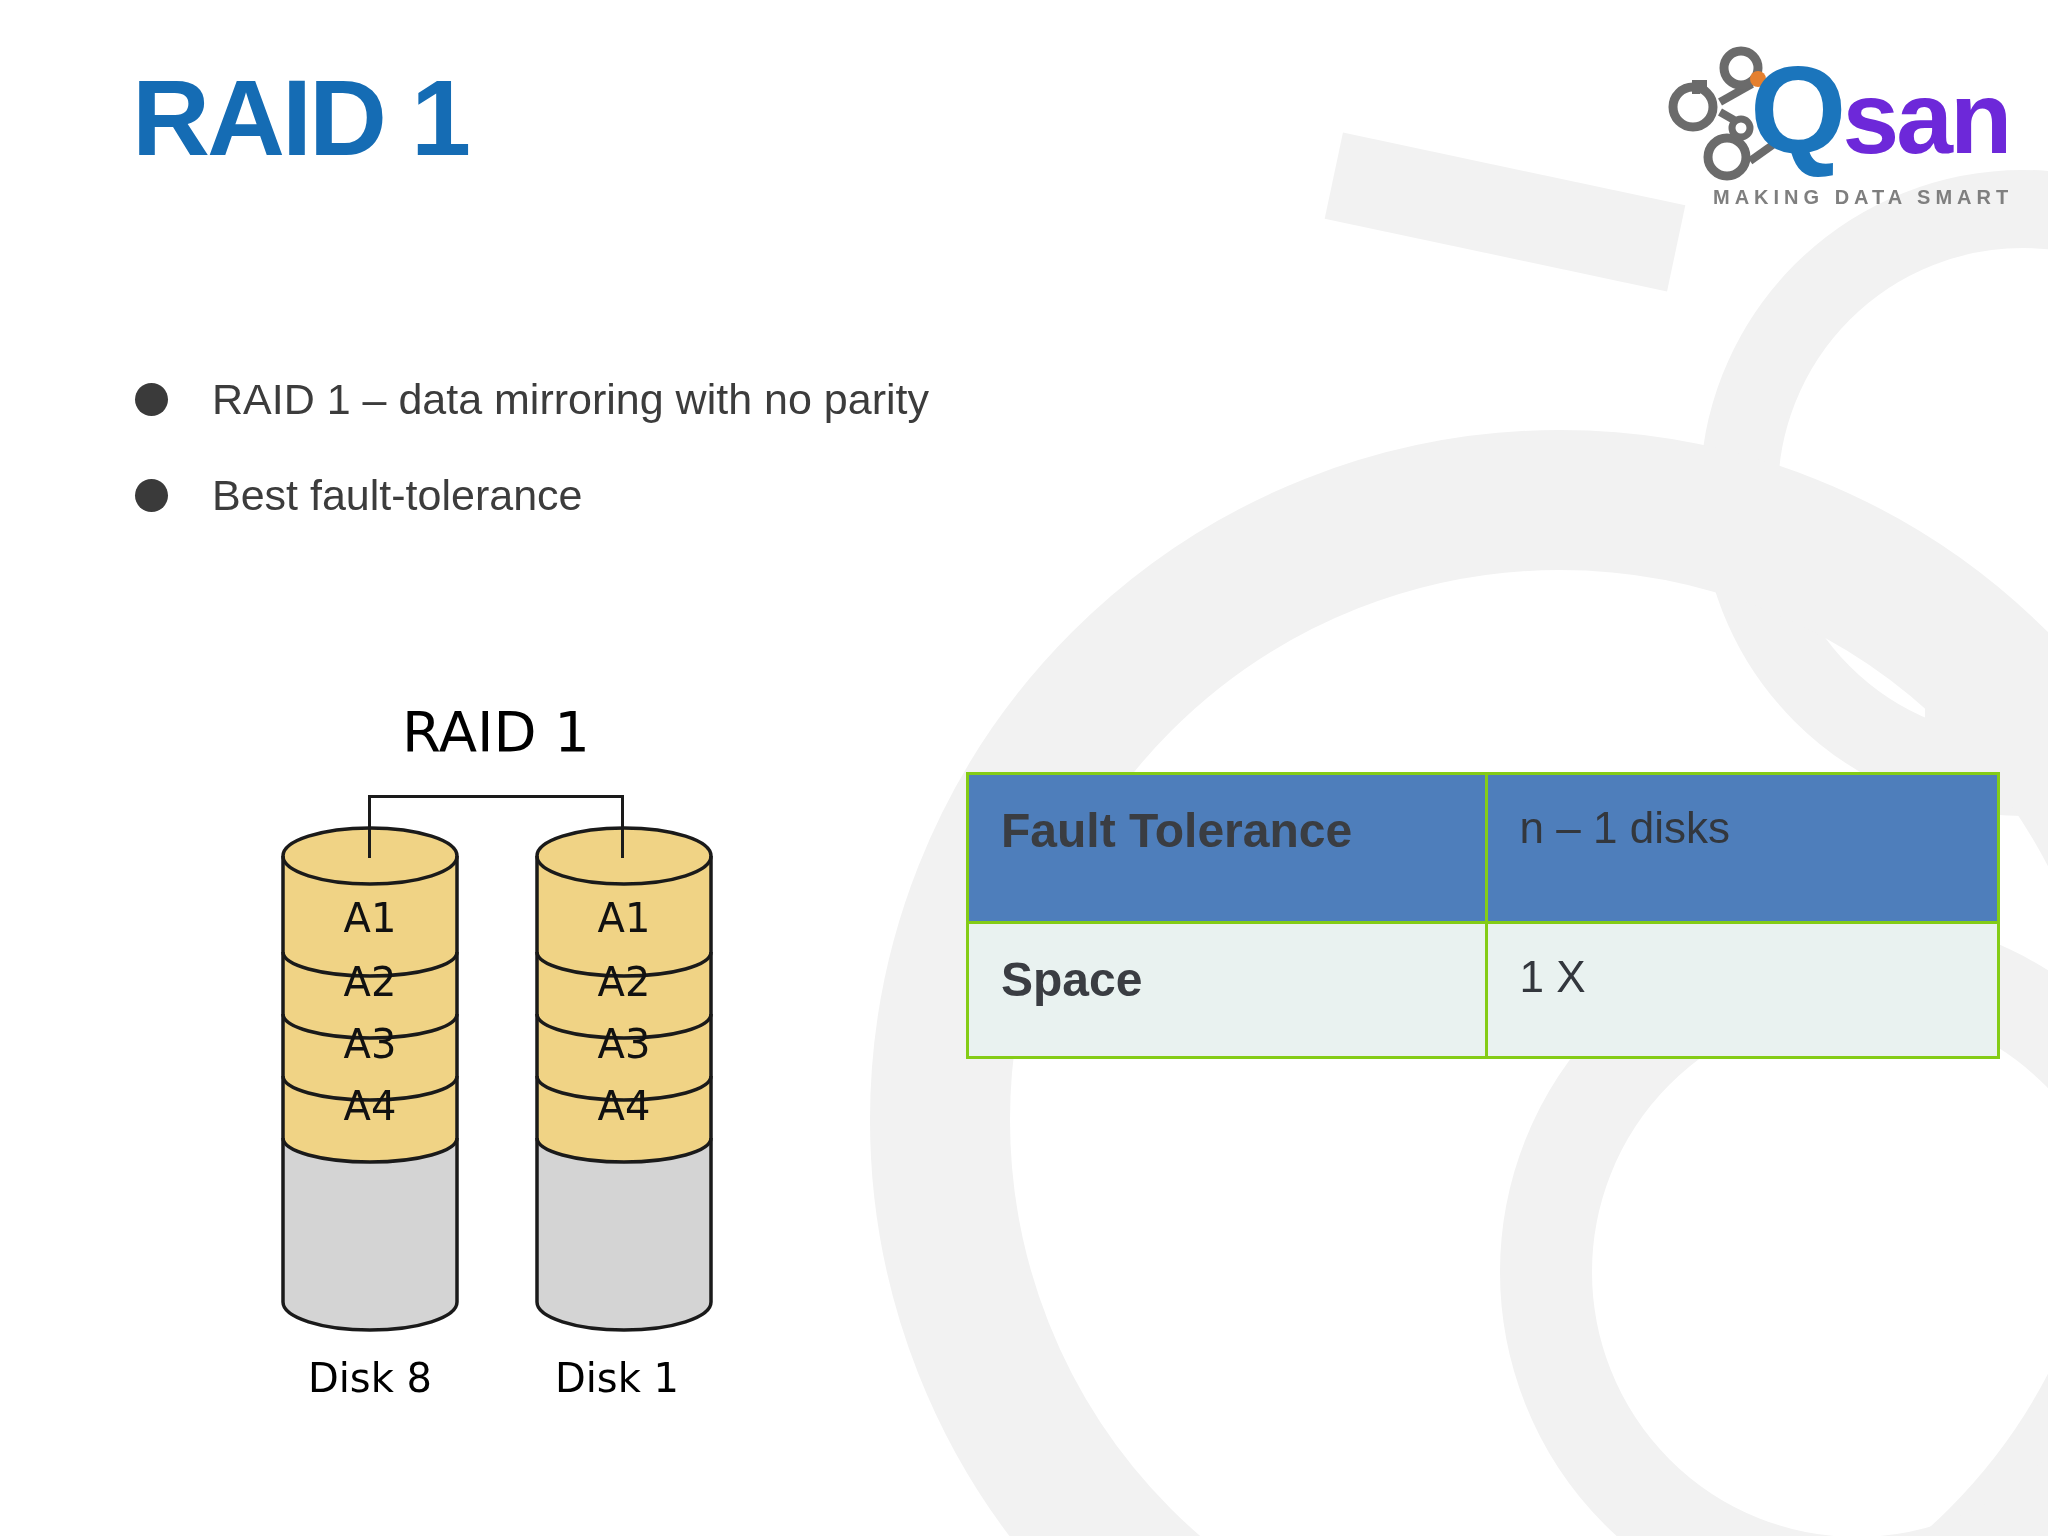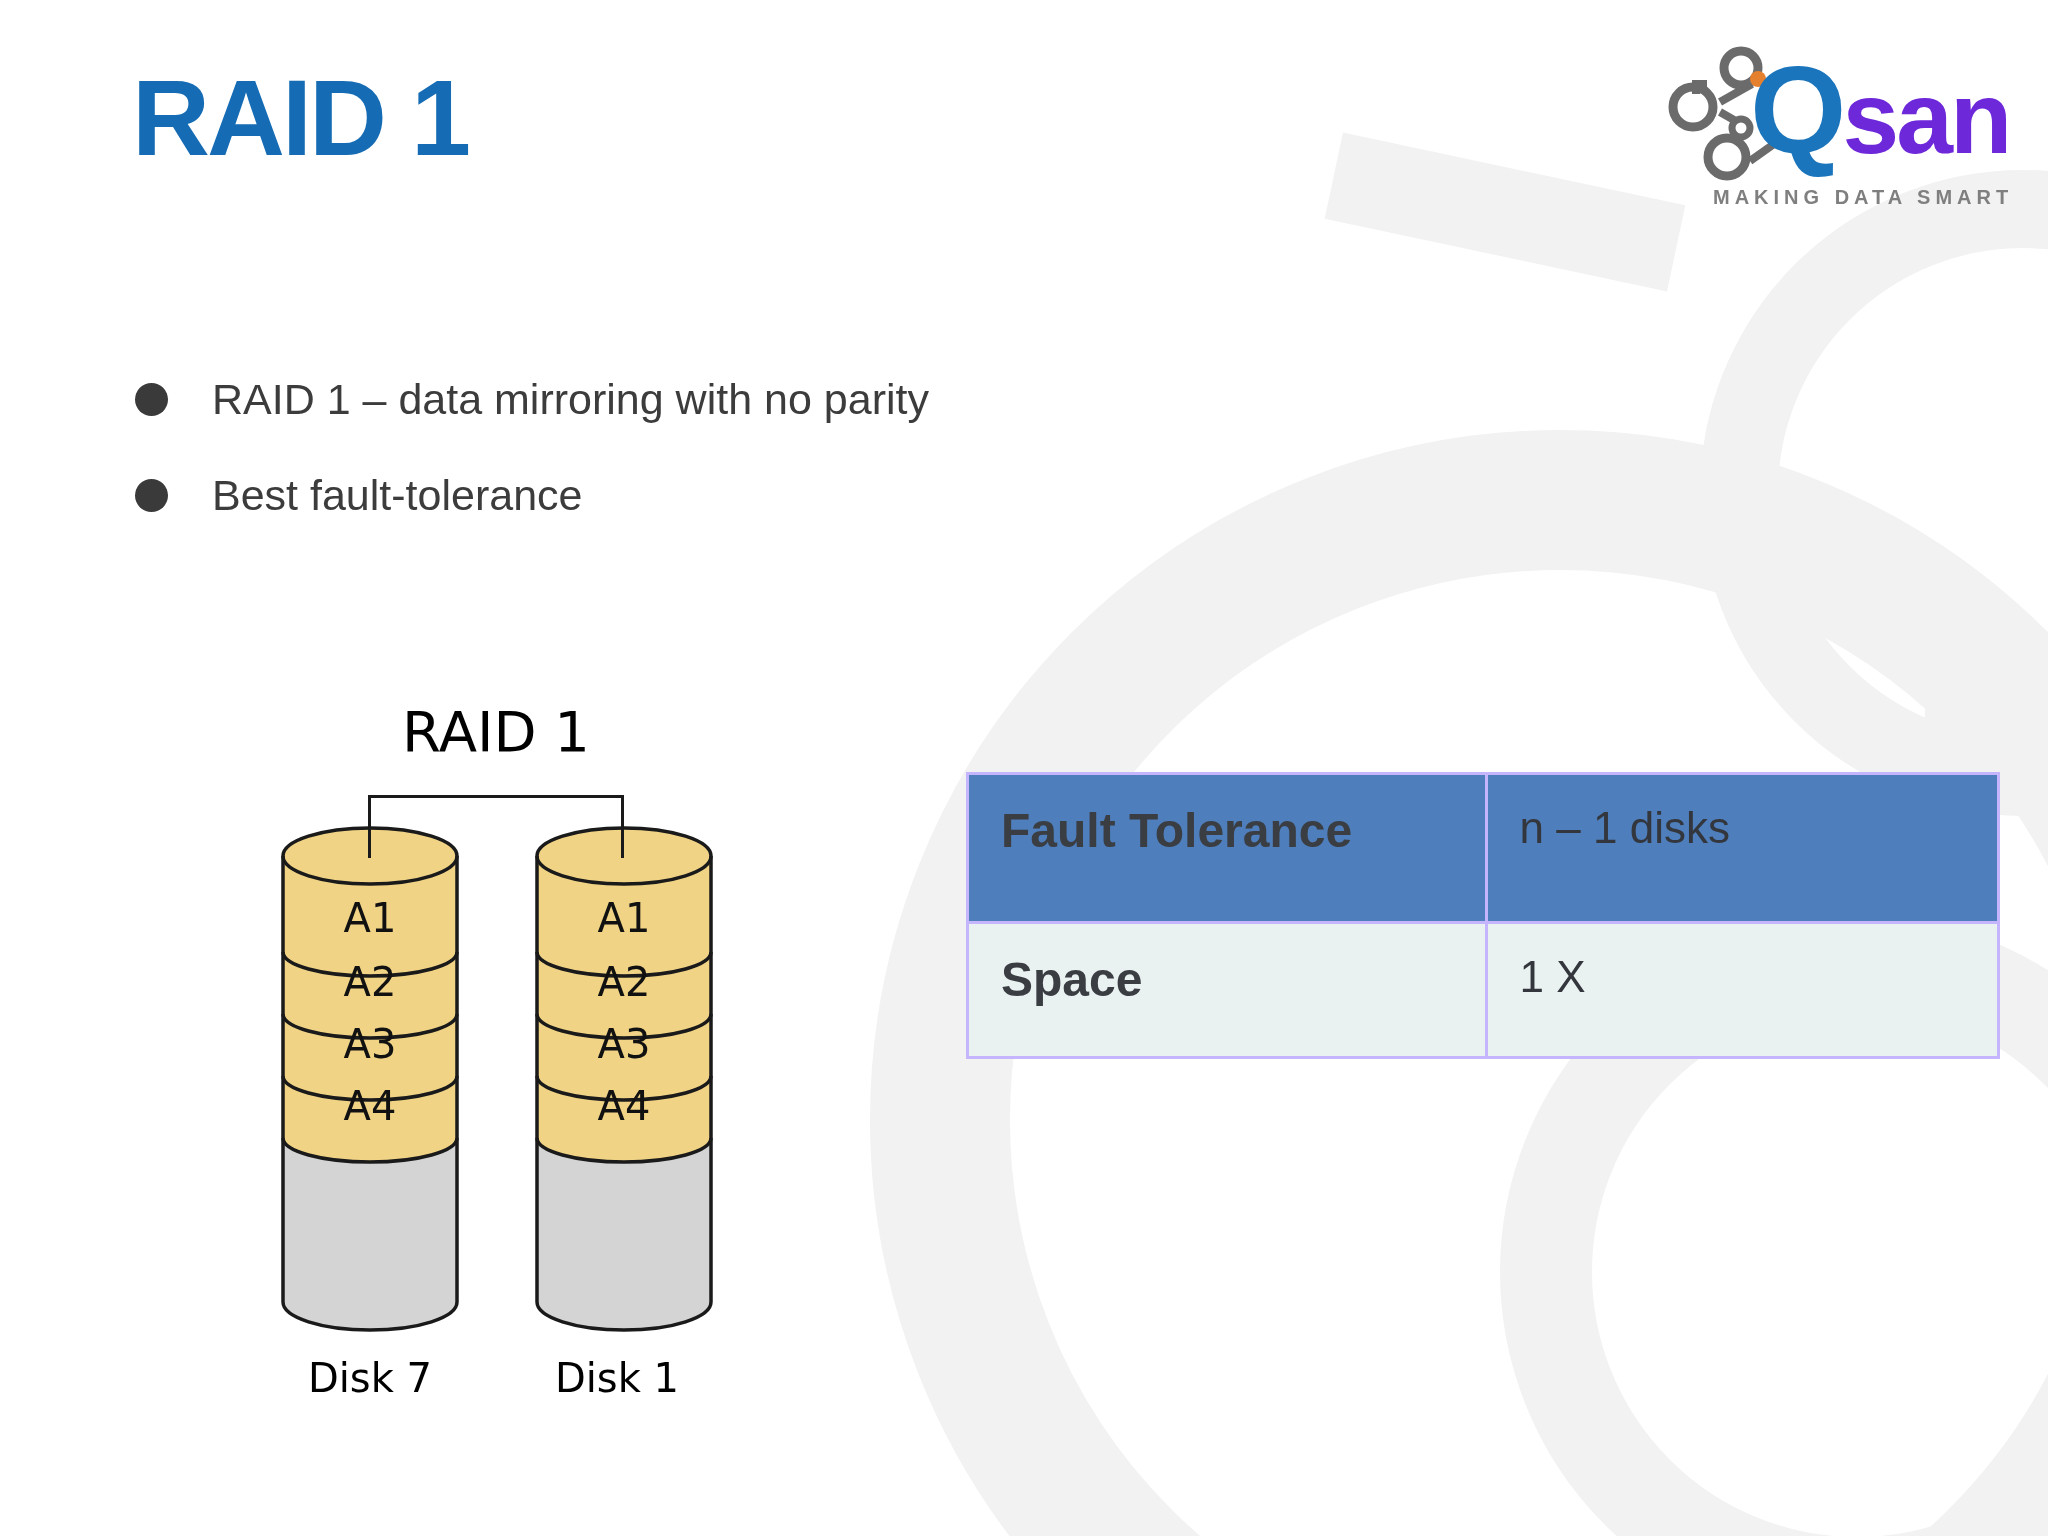--- a/index.html
+++ b/index.html
@@ -57,21 +57,21 @@
   .disk-svg text{font-family:"DejaVu Sans",sans-serif;font-size:40px;fill:#111;text-anchor:middle;}
   .disk-label{
     position:absolute;top:660px;width:180px;text-align:center;
     font-family:"DejaVu Sans",sans-serif;font-size:40px;color:#000;
   }
   .disk-label.d0{left:12px;}
   .disk-label.d1{left:259px;}
 
   
   .spec-table{position:absolute;left:958px;top:772px;width:1034px;border-collapse:collapse;}
-  .spec-table td{border:3px solid #c4b5fd;vertical-align:top;padding:28px 20px 0 32px;}
+  .spec-table td{border:3px solid #84cc16;vertical-align:top;padding:28px 20px 0 32px;}
   .spec-table col.c1{width:50.3%;}
   .row-header td{background:#4E7EBB;height:118px;}
   .row-body td{background:#E9F2F0;height:104px;}
   .cell-label{font-weight:bold;font-size:48px;color:#3A3D42;}
   .cell-value{font-size:44px;color:#33373D;}
 </style>
 </head>
 <body>
 
 <div class="slide">
@@ -150,21 +150,21 @@
           <path d="M3 252 A87 24 0 0 0 177 252"></path>
           <path d="M3 314 A87 24 0 0 0 177 314"></path>
           <path d="M3 32 L3 478 A87 28 0 0 0 177 478 L177 32"></path>
         </g>
         <text x="90" y="108">A1</text>
         <text x="90" y="172">A2</text>
         <text x="90" y="234">A3</text>
         <text x="90" y="296">A4</text>
       </svg>
 
-      <div class="disk-label d0">Disk 7</div>
+      <div class="disk-label d0">Disk 8</div>
       <div class="disk-label d1">Disk 1</div>
     </div>
 
     <table class="spec-table">
       <colgroup>
           <col class="c1">
           <col class="c2">
         </colgroup>
       <tbody>
         <tr class="row-header">

